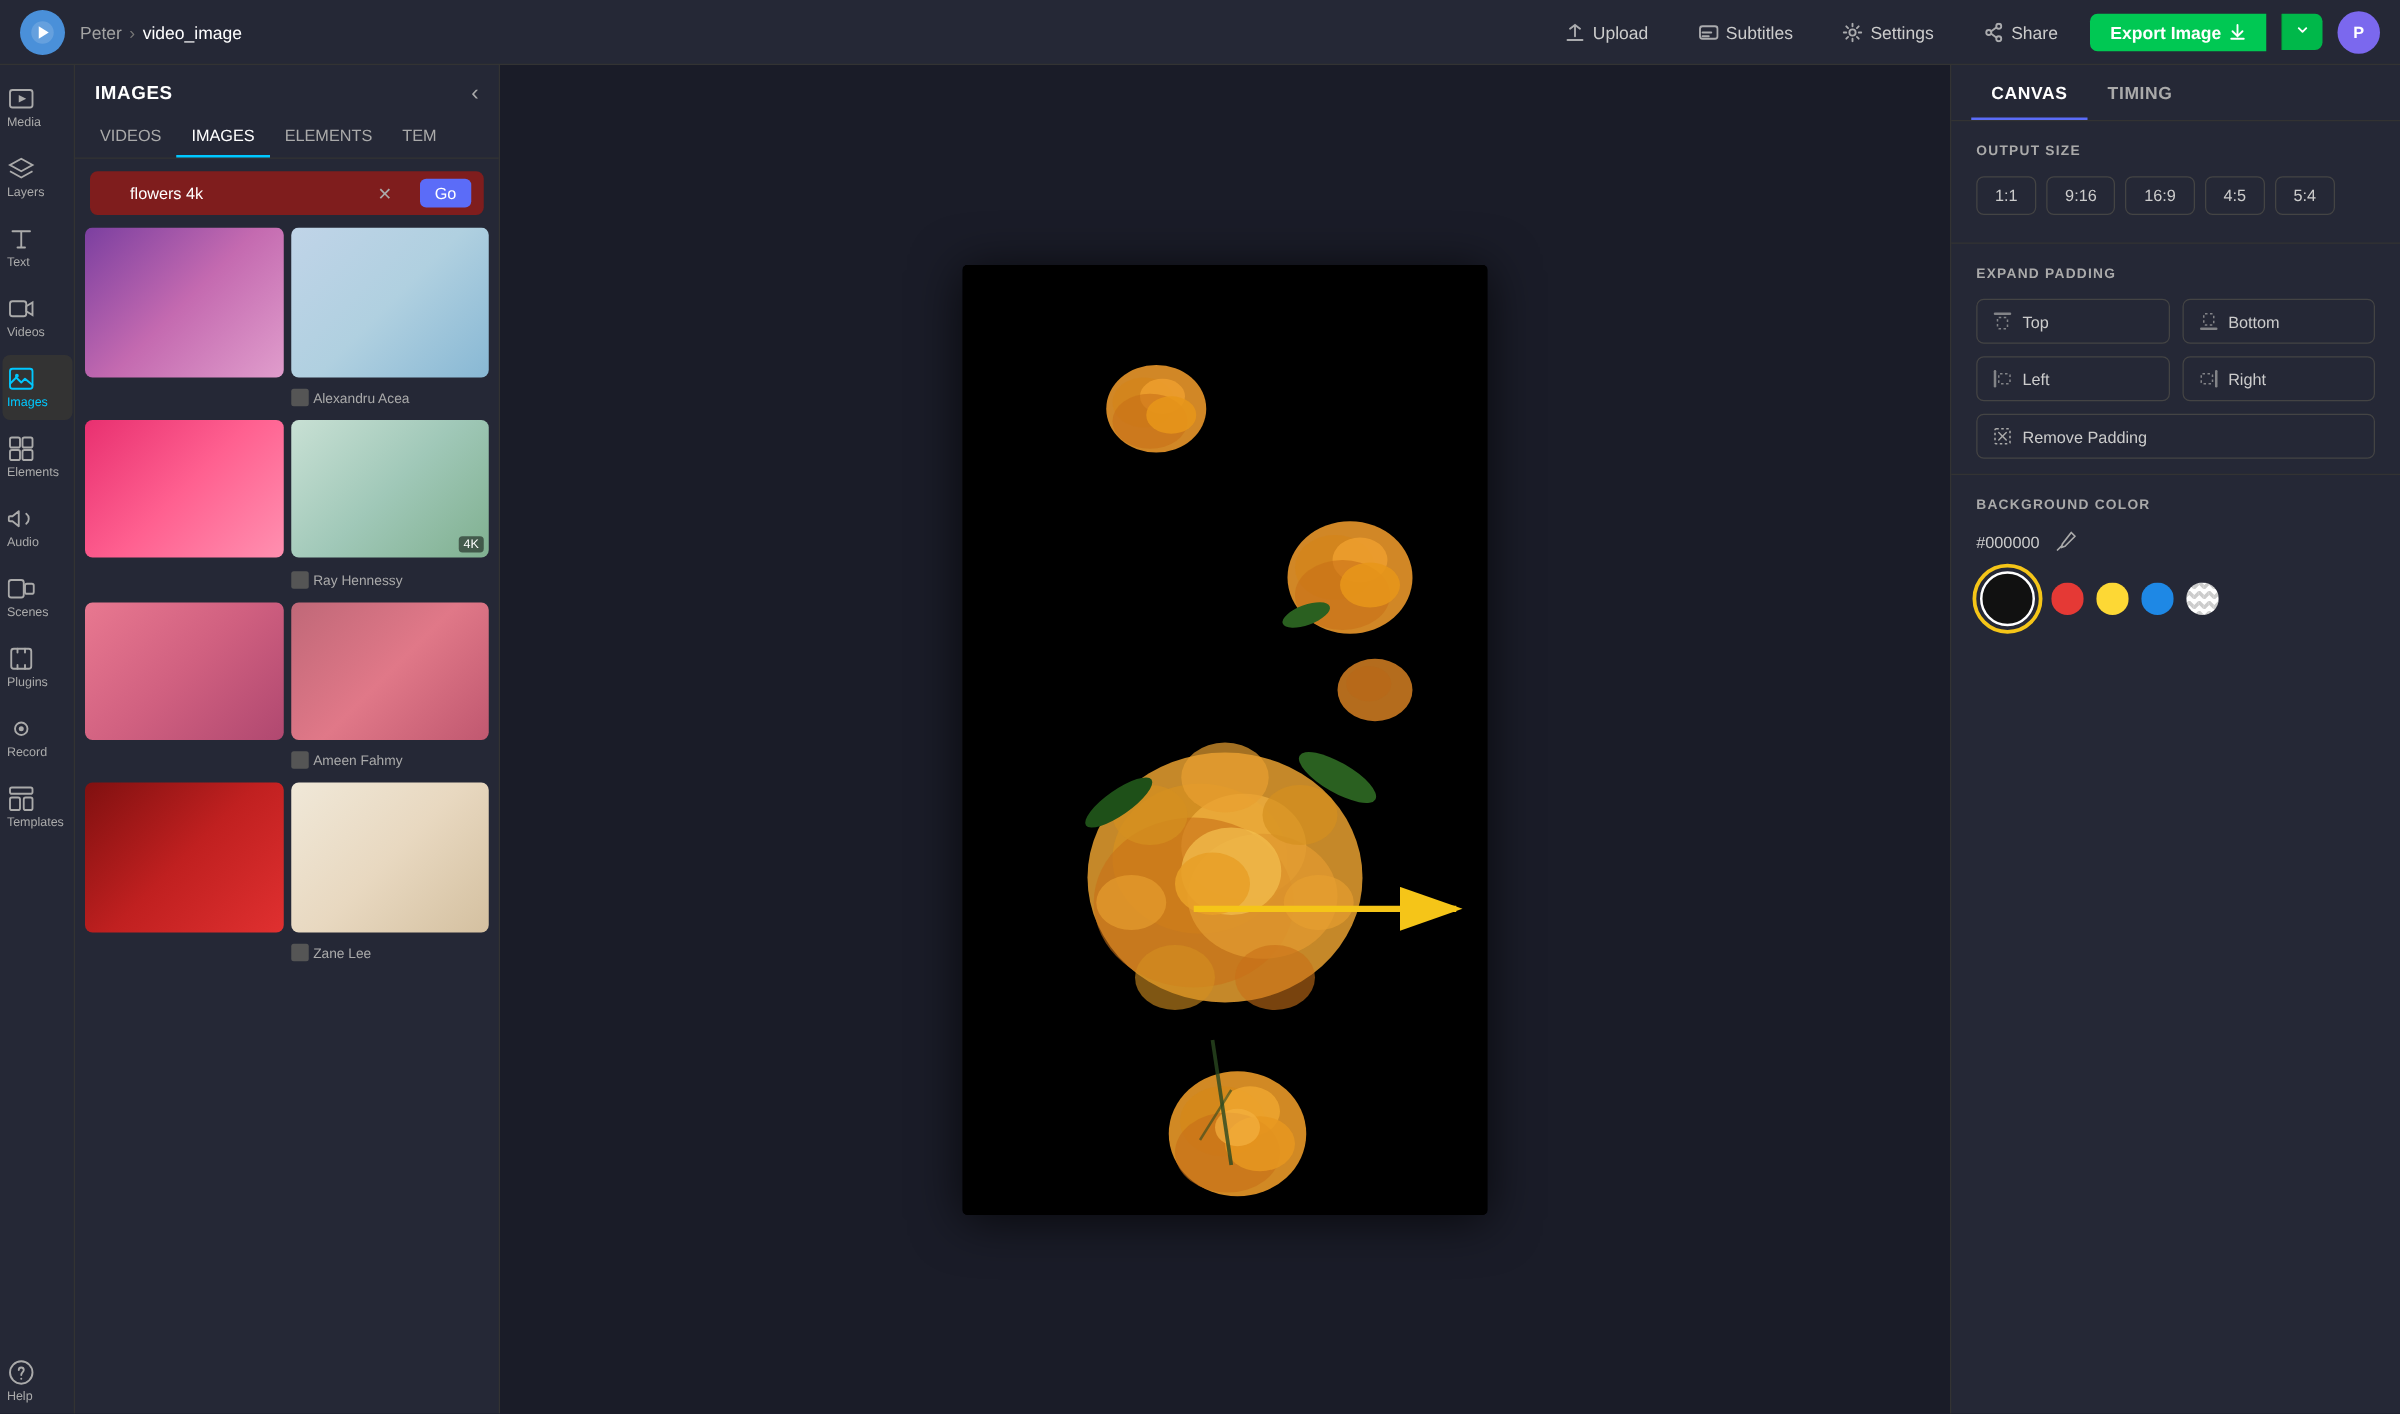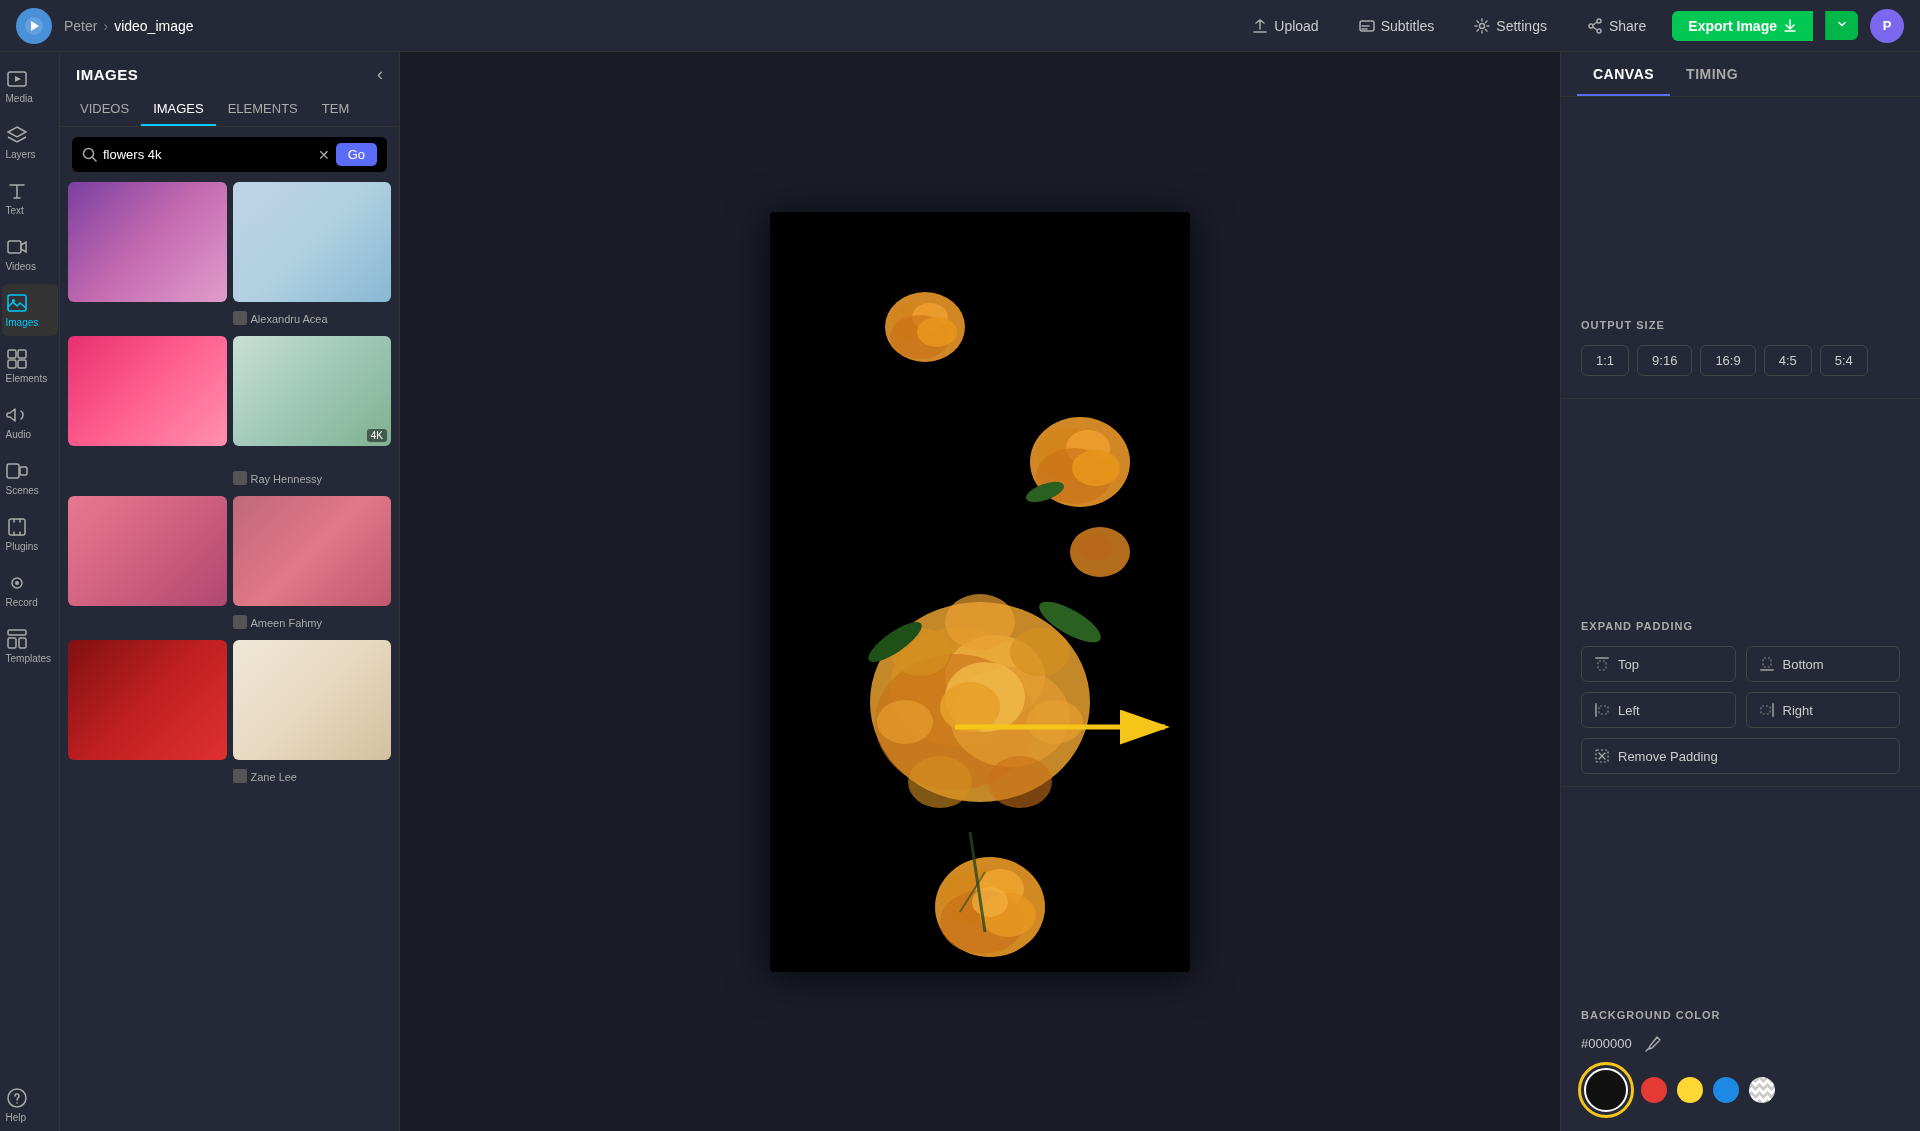--- a/index.html
+++ b/index.html
@@ -28,32 +28,32 @@
     .icon-sidebar-item svg { width: 22px; height: 22px; }
 
     
     .left-panel { width: 340px; background: #252836; border-right: 1px solid #333; display: flex; flex-direction: column; flex-shrink: 0; }
     .left-panel-header { padding: 12px 16px 8px; display: flex; align-items: center; justify-content: space-between; }
     .left-panel-title { font-size: 15px; font-weight: 600; letter-spacing: 0.5px; }
     .left-panel-close { background: none; border: none; color: #aaa; cursor: pointer; font-size: 18px; }
     .panel-tabs { display: flex; gap: 0; padding: 0 8px; border-bottom: 1px solid #333; }
     .panel-tab { padding: 8px 12px; font-size: 13px; color: #aaa; cursor: pointer; border-bottom: 2px solid transparent; }
     .panel-tab.active { color: #fff; border-bottom: 2px solid #00c8ff; }
-    .search-bar { display: flex; align-items: center; gap: 6px; margin: 10px 12px; background: #000000; border-radius: 6px; padding: 6px 10px; }
+    .search-bar { display: flex; align-items: center; gap: 22px; margin: 10px 12px; background: #7f1d1d; border-radius: 6px; padding: 6px 10px; }
     .search-bar input { background: none; border: none; color: #fff; font-size: 13px; flex: 1; outline: none; }
     .search-bar .go-btn { background: #5b6cf8; color: #fff; border: none; border-radius: 5px; padding: 4px 12px; cursor: pointer; font-size: 13px; }
     .img-credit { display: flex; align-items: flex-end; gap: 4px; font-size: 11px; color: #aaa; padding: 3px 0; }
     .img-credit-icon { width: 14px; height: 14px; background: #555; border-radius: 2px; }
 
     
     .canvas-area { flex: 1; background: #1a1c28; display: flex; align-items: center; justify-content: center; position: relative; }
     .canvas-frame { width: 420px; height: 760px; background: #000; border-radius: 4px; box-shadow: 0 4px 40px rgba(0,0,0,0.7); display: flex; align-items: center; justify-content: center; overflow: hidden; position: relative; }
 
     
-    .right-panel { width: 360px; background: #252836; border-left: 1px solid #333; display: flex; flex-direction: column; flex-shrink: 0; justify-content: space-between; }
+    .right-panel { width: 360px; background: #252836; border-left: 1px solid #333; display: flex; flex-direction: column; flex-shrink: 0; }
     .right-panel-tabs { display: flex; gap: 0; border-bottom: 1px solid #333; padding: 0 16px; }
     .right-tab { padding: 14px 16px 12px; font-size: 14px; font-weight: 600; color: #aaa; cursor: pointer; border-bottom: 2px solid transparent; letter-spacing: 0.5px; }
     .right-tab.active { color: #fff; border-bottom: 2px solid #5b6cf8; }
     .right-section { padding: 18px 20px 12px; border-bottom: 1px solid #333; }
     .right-section-title { font-size: 11px; font-weight: 700; color: #aaa; letter-spacing: 1px; margin-bottom: 14px; }
     .size-row { display: flex; gap: 8px; flex-wrap: wrap; margin-bottom: 10px; }
     .size-btn { padding: 7px 14px; border-radius: 6px; border: 1px solid #444; background: transparent; color: #ccc; font-size: 13px; cursor: pointer; }
     .custom-btn { display: flex; align-items: center; padding: 7px 14px; border-radius: 6px; border: 2px solid #5b6cf8; background: #5b6cf8; color: #fff; font-size: 13px; cursor: pointer; width: 100%; margin-top: 6px; }
 
     .padding-grid { display: grid; grid-template-columns: 1fr 1fr; gap: 10px; }
@@ -256,21 +256,21 @@
       </div>
 
       <div style="display:grid; grid-template-columns:1fr 1fr; gap:6px; margin-bottom:8px;">
         <div></div>
         <div class="img-credit">
           <div class="img-credit-icon"></div>
           <span>Alexandru Acea</span>
         </div>
       </div>
 
-      <div style="display:grid; grid-template-columns:1fr 1fr; gap:6px; margin-bottom:22px;text-align:right;">
+      <div style="display:grid; grid-template-columns:1fr 1fr; gap:6px; margin-bottom:8px;text-align:right;">
         <div style="border-radius:6px; overflow:hidden; height:110px; background:linear-gradient(135deg,#e83070,#ff6090,#ff90b0); cursor:pointer;"></div>
         <div style="border-radius:6px; overflow:hidden; height:110px; background:linear-gradient(135deg,#c8e0d4,#a0c8b8,#80b090); cursor:pointer; position:relative;">
           <div style="position:absolute;bottom:4px;right:4px;background:rgba(0,0,0,0.5);border-radius:3px;padding:1px 4px;font-size:10px;color:#fff;">4K</div>
         </div>
       </div>
 
       <div style="display:grid; grid-template-columns:1fr 1fr; gap:6px; margin-bottom:8px;">
         <div></div>
         <div class="img-credit">
           <div class="img-credit-icon"></div>

